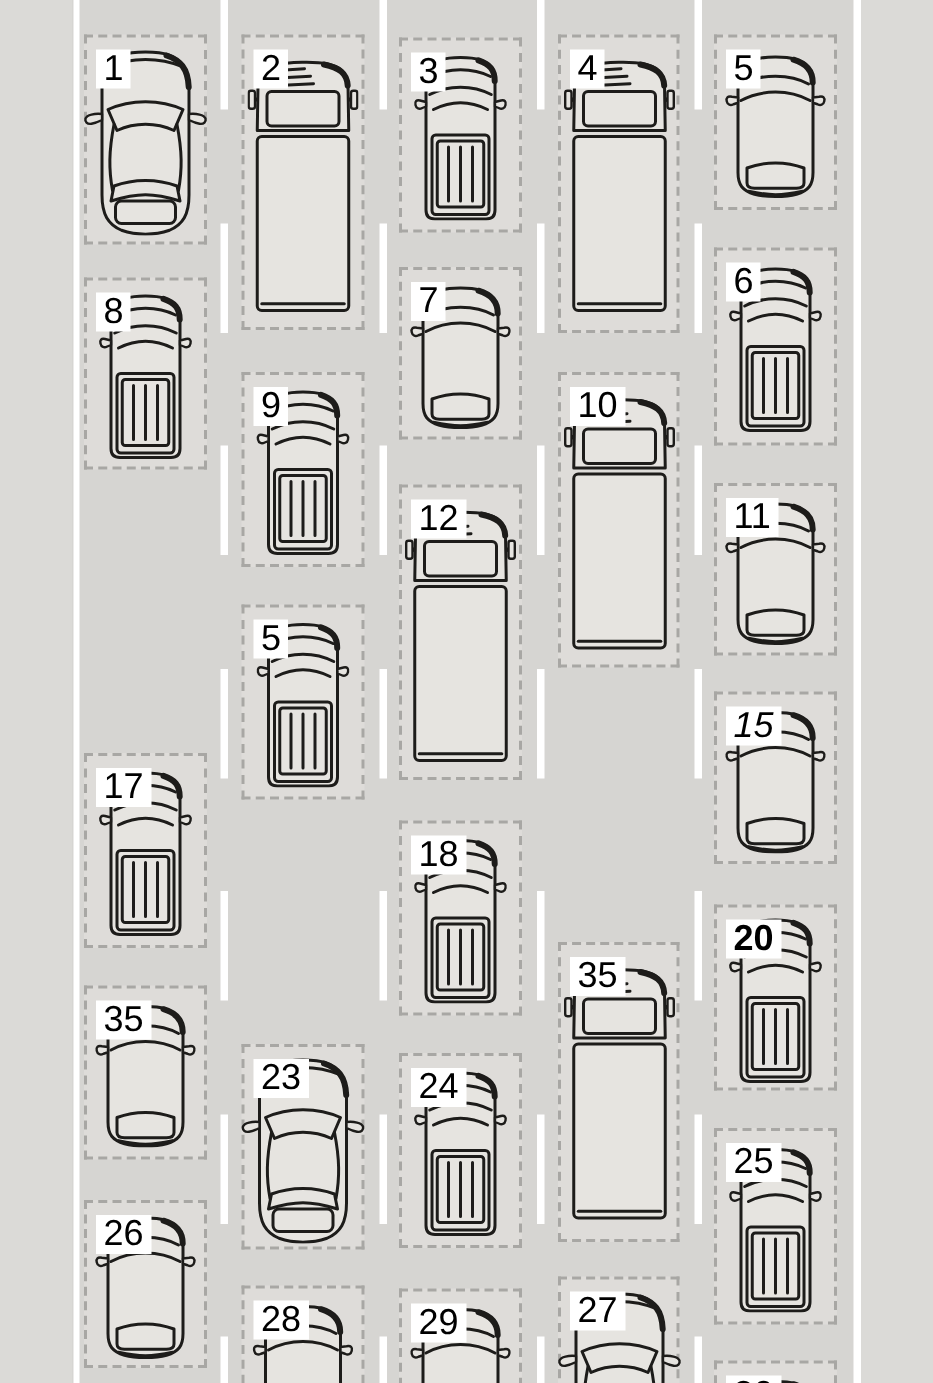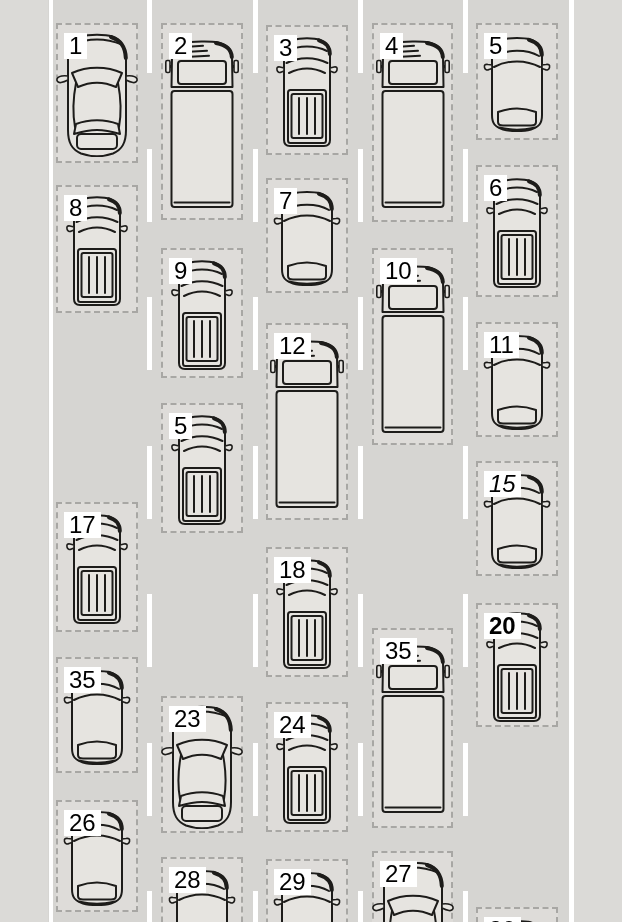--- a/index.html
+++ b/index.html
@@ -246,20 +246,26 @@
         <use href="#sym-sedan"></use>
       </svg>
       <div class="plabel">23</div>
     </div>
     <div class="spot" style="left: 266px; top: 702px; width: 82px; height: 130px;">
       <svg class="veh" width="64" height="110" viewBox="0 0 64 110" style="left: 7px; top: 10px;">
         <use href="#sym-pickup_truck"></use>
       </svg>
       <div class="plabel">24</div>
     </div>
+    <div class="spot" style="left: 476px; top: 752px; width: 82px; height: 131px;">
+      <svg class="veh" width="64" height="110" viewBox="0 0 64 110" style="left: 7px; top: 11px;">
+        <use href="#sym-pickup_truck"></use>
+      </svg>
+      <div class="plabel">25</div>
+    </div>
     <div class="spot" style="left: 56px; top: 800px; width: 82px; height: 112px;">
       <svg class="veh" width="68" height="96" viewBox="0 0 68 96" style="left: 5px; top: 8px;">
         <use href="#sym-suv"></use>
       </svg>
       <div class="plabel">26</div>
     </div>
     <div class="spot" style="left: 372px; top: 851px; width: 81px; height: 140px;">
       <svg class="veh" width="84" height="124" viewBox="0 0 84 124" style="left: -3px; top: 8px;">
         <use href="#sym-sedan"></use>
       </svg>

